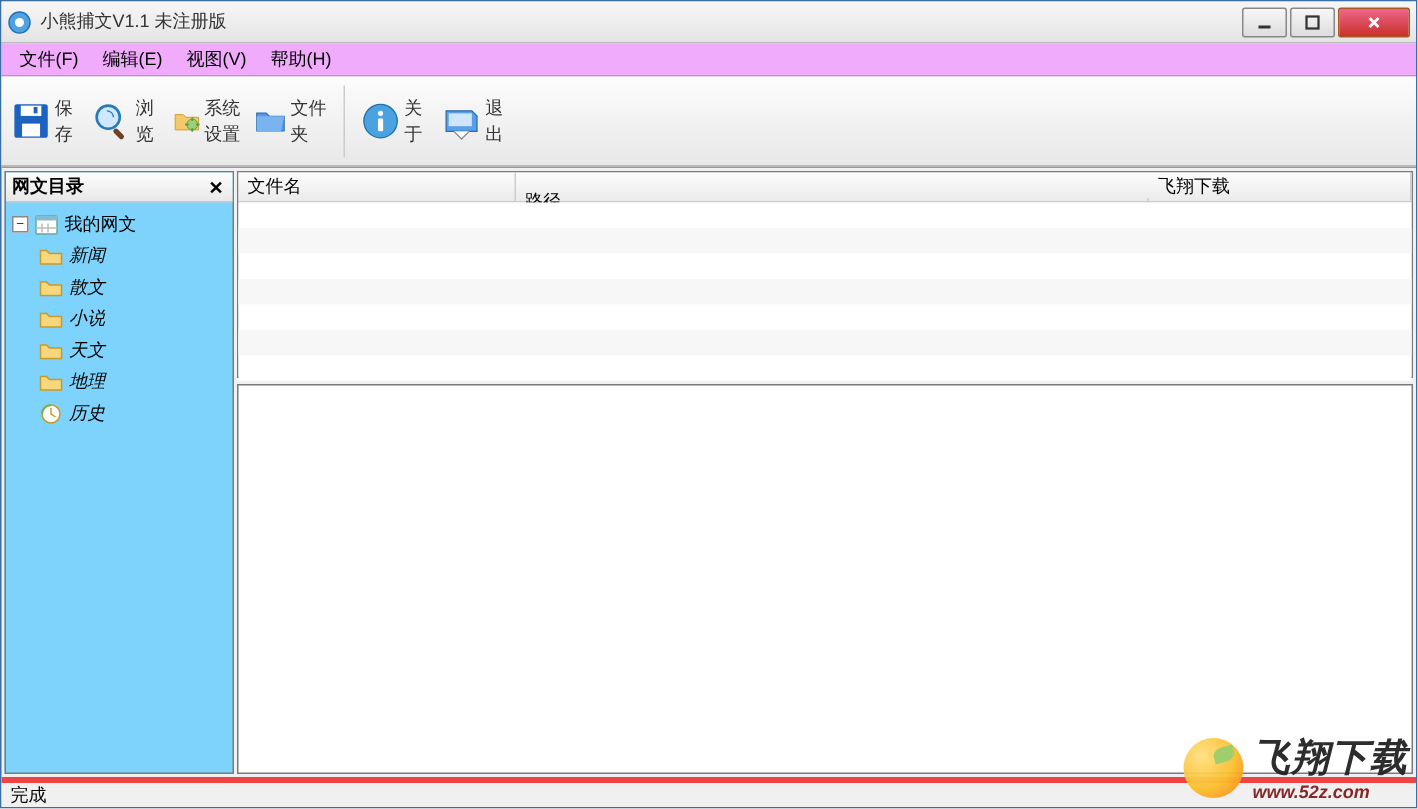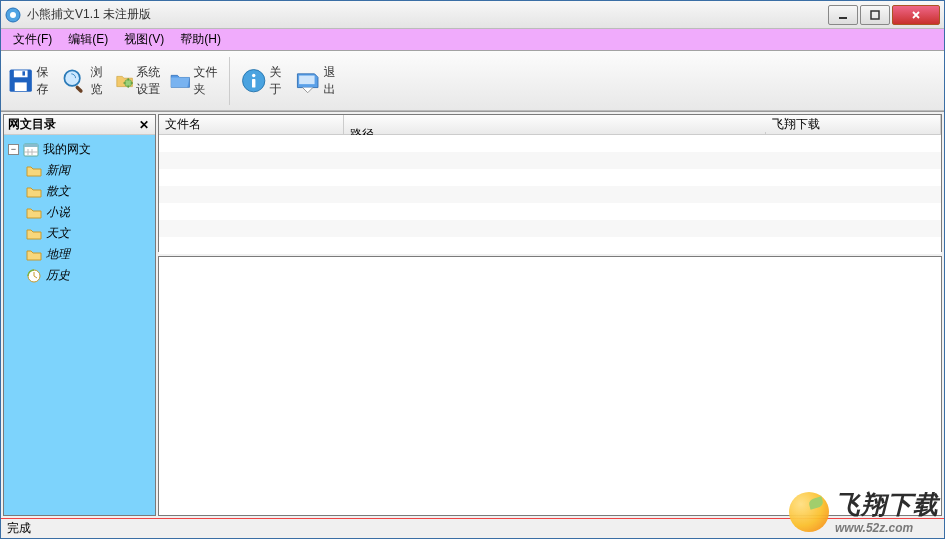--- a/index.html
+++ b/index.html
@@ -49,29 +49,29 @@
 .col-fname { width: 185px; }
 .col-path { flex: 1; margin-top: 17px; }
 .col-time { width: 175px; }
 .list-body { flex: 1; background: #fff; }
 .list-body .row { height: 17px; }
 .list-body .row.alt { background: #f7f7f7; }
 
 .content-panel { flex: 1; border: 1px solid #7a7a7a; background: #fff; margin-top: 4px; }
 
 
-.statusbar { height: 20px; background: #f0f0f0; border-top: 1px solid #ef4444; padding: 2px 6px; display: flex; align-items: center; }
+.statusbar { height: 20px; background: #f0f0f0; border-top: 4px solid #ef4444; padding: 2px 6px; display: flex; align-items: center; }
 
 
 .watermark { position: absolute; right: 6px; bottom: 4px; display: flex; align-items: center; gap: 6px; pointer-events: none; opacity: 0.95; }
 .watermark .orb { width: 40px; height: 40px; border-radius: 50%; background: radial-gradient(circle at 30% 30%, #ffe082, #fbc02d 55%, #f57f17); position: relative; }
 .watermark .orb::after { content: ""; position: absolute; top: 6px; left: 20px; width: 14px; height: 10px; background: #9ccc65; border-radius: 50% 0; transform: rotate(-15deg); }
 .watermark .wtxt { display: flex; flex-direction: column; font-style: italic; }
 .watermark .wtxt .big { font-size: 25px; font-weight: bold; color: #222; letter-spacing: 1px; }
-.watermark .wtxt .small { font-size: 12px; color: #737373; font-weight: bold; }
+.watermark .wtxt .small { font-size: 12px; color: #7f1d1d; font-weight: bold; }
 
 
 svg { display: block; }
 </style>
 </head>
 <body>
 
 <div class="window">
 
   <div class="titlebar">

